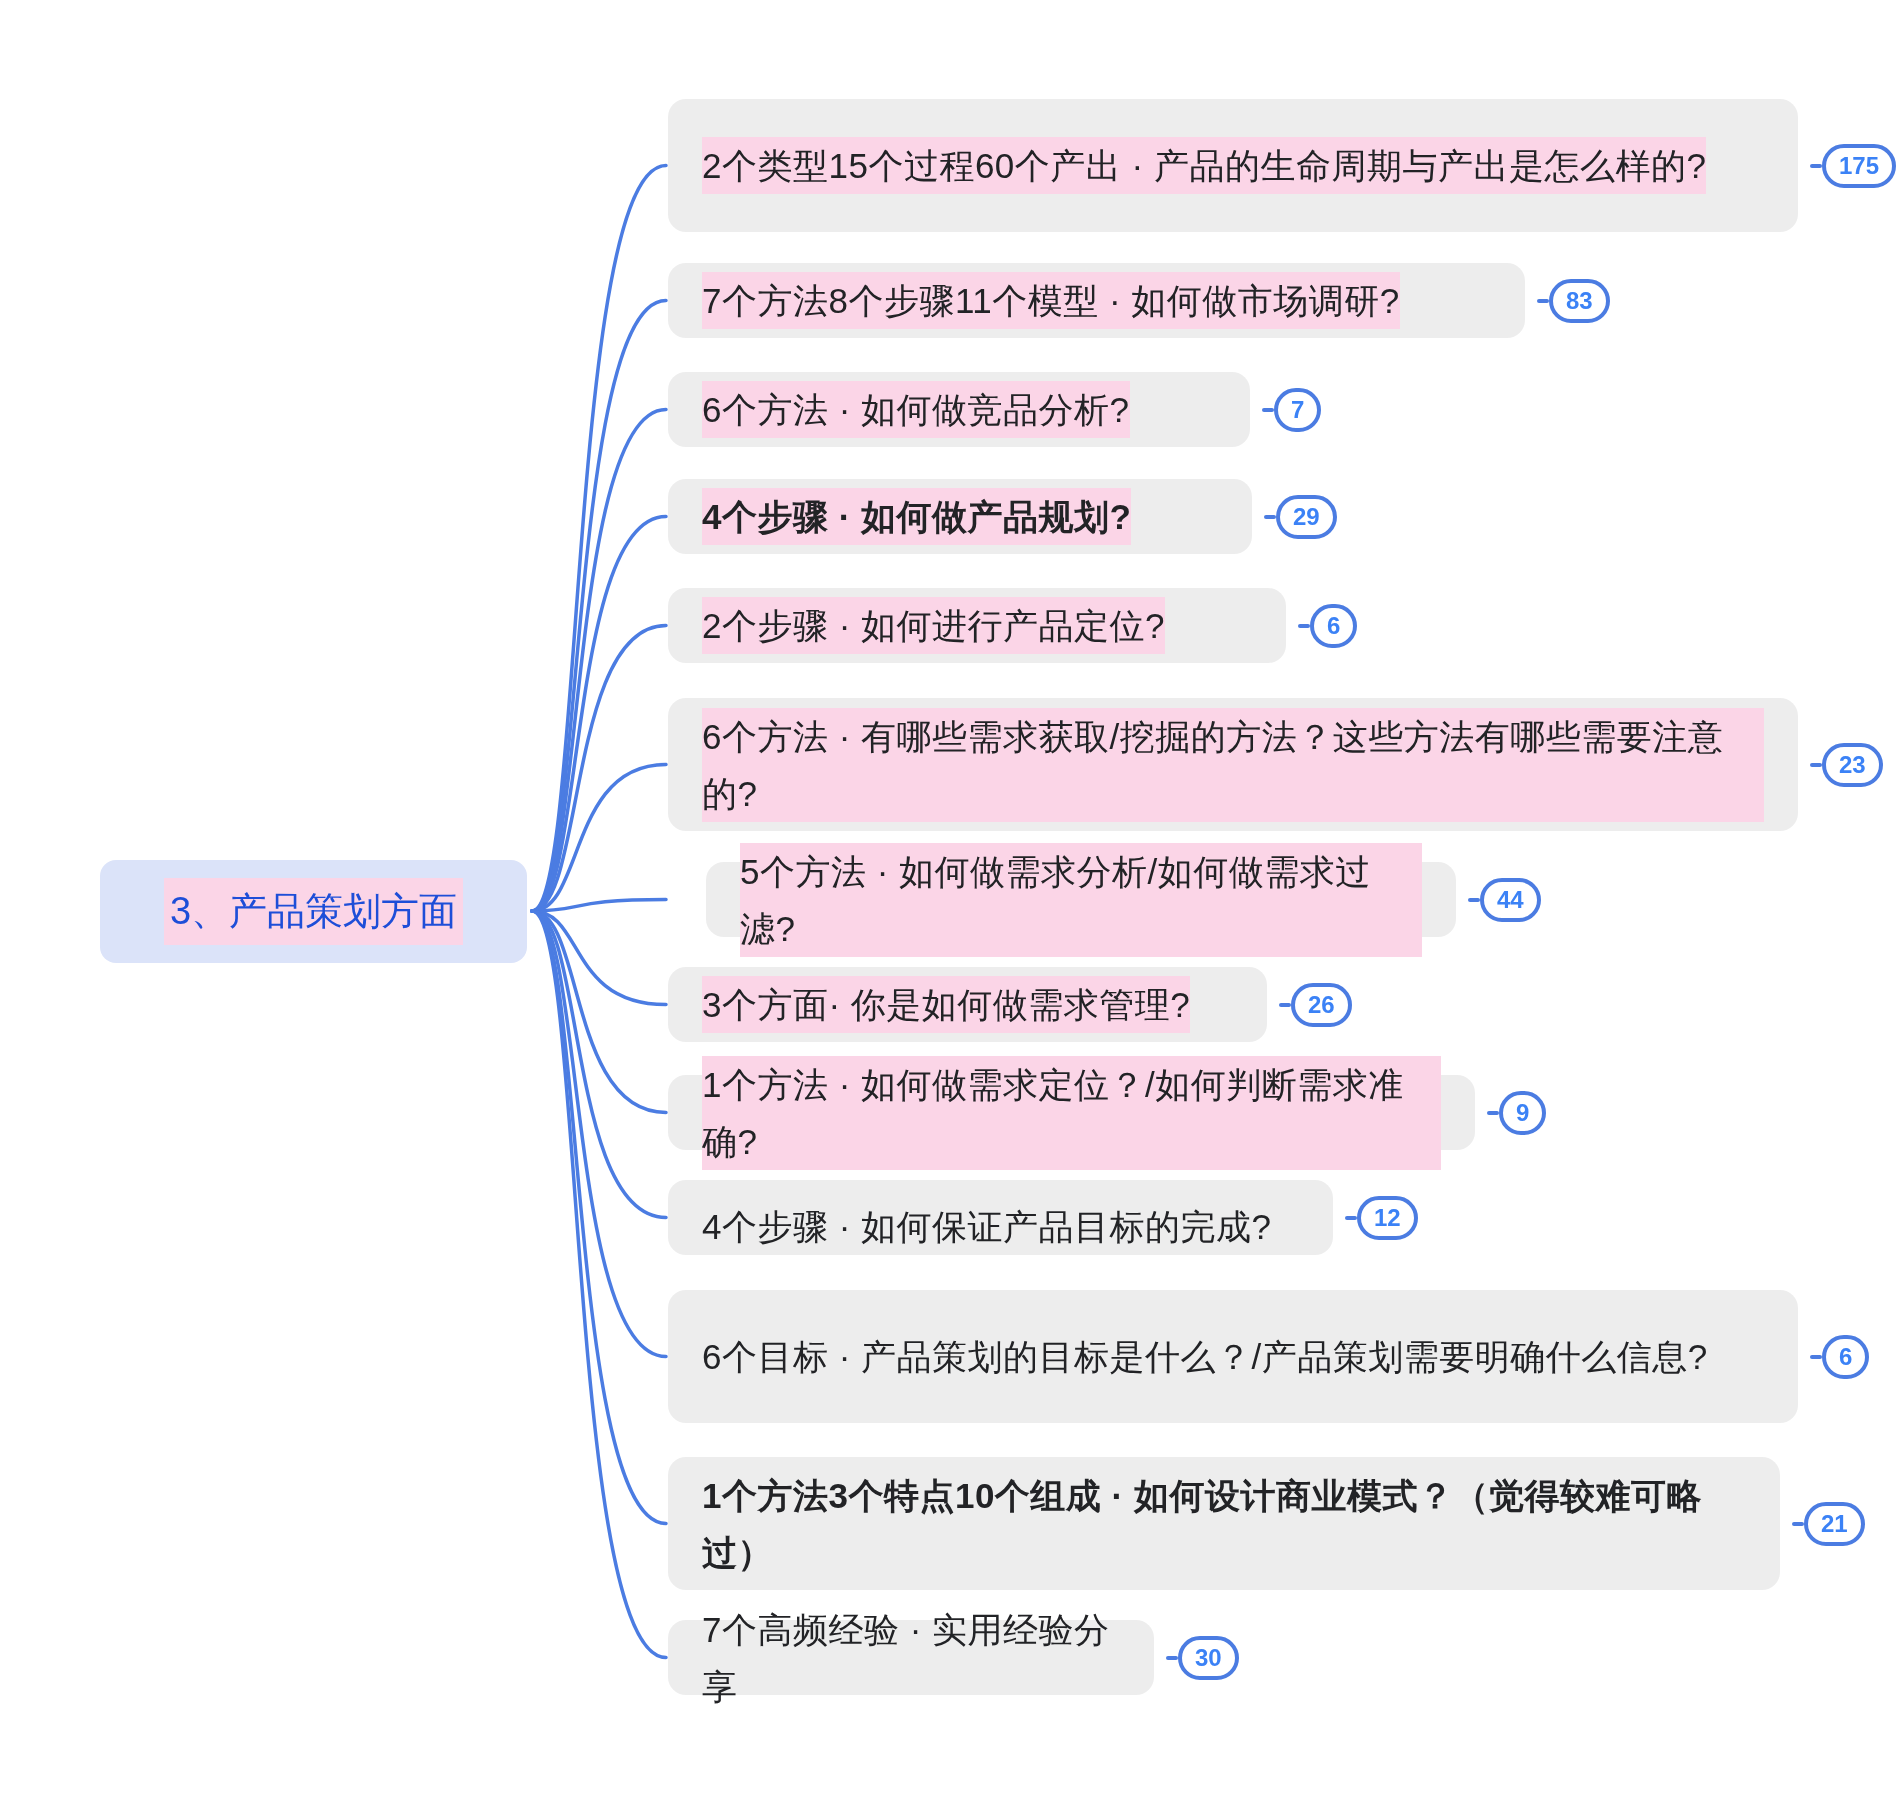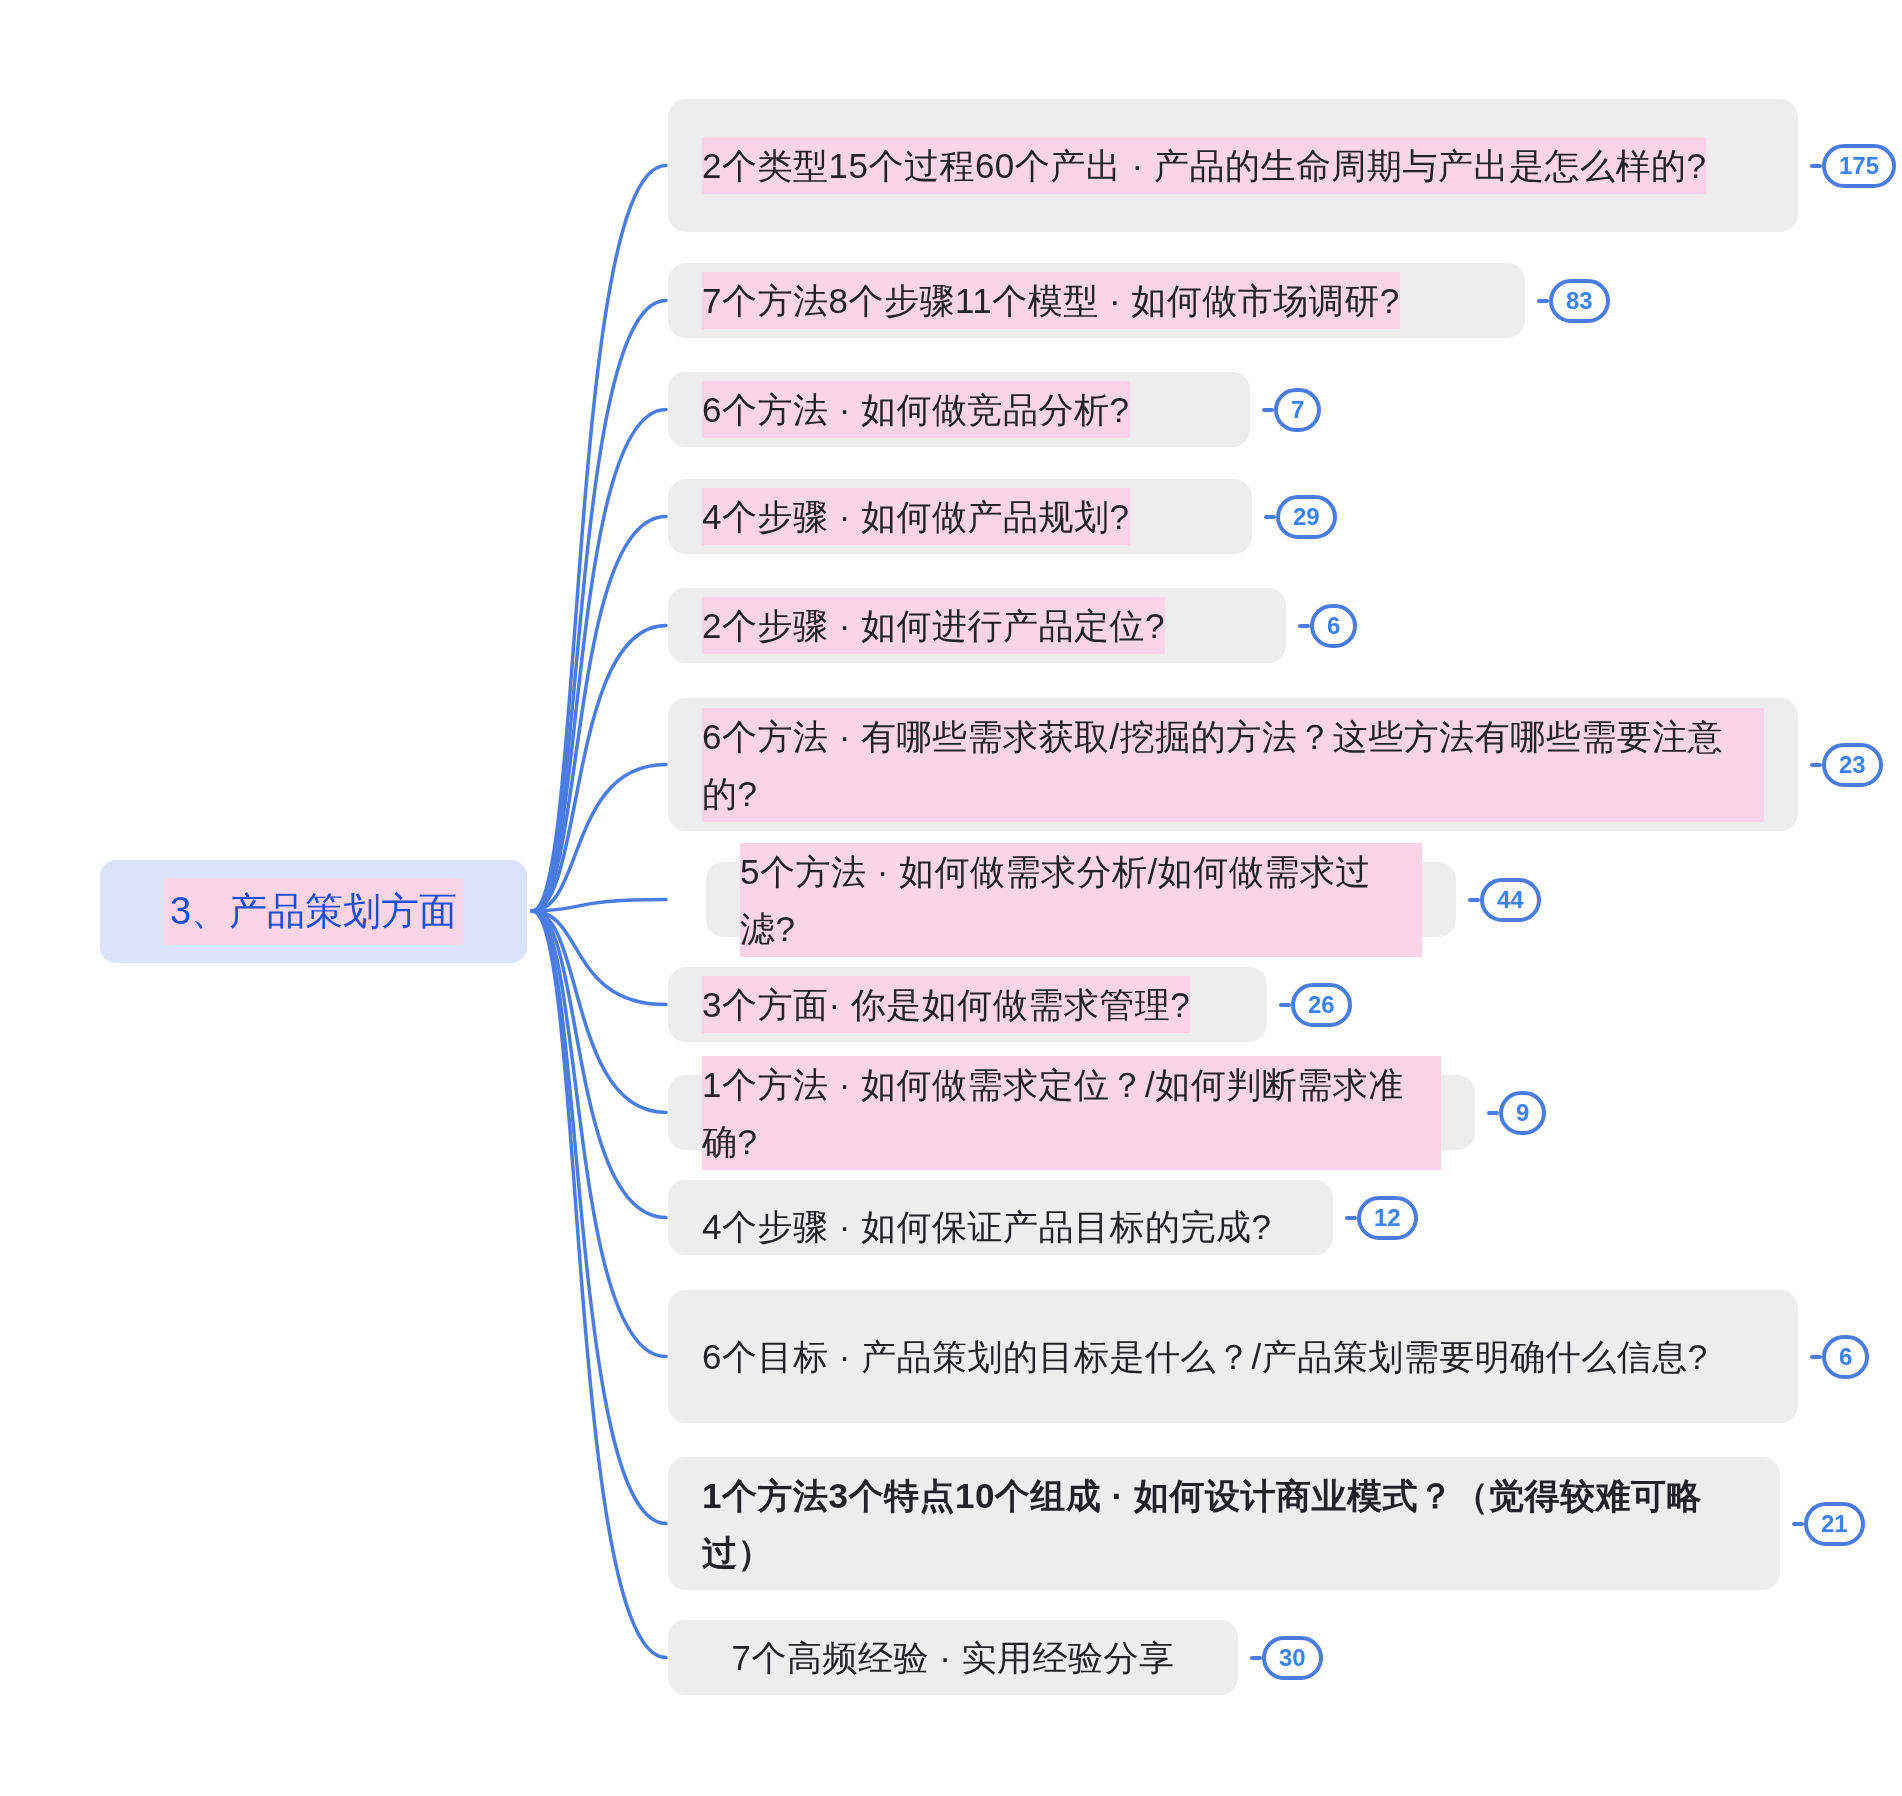--- a/index.html
+++ b/index.html
@@ -94,21 +94,21 @@
         <div class="badge">83</div>
       </div>
       <div class="row" style="top: 372px;">
         <div class="node-box" style="width: 582px; height: 75px;">
           <mark class="hl">6个方法 · 如何做竞品分析?</mark>
         </div>
         <span class="dash"></span>
         <div class="badge">7</div>
       </div>
       <div class="row" style="top: 479px;">
-        <div class="node-box" style="width: 584px; height: 75px;">
+        <div class="node-box" style="width: 584px; height: 75px; font-weight: bold;">
           <mark class="hl">4个步骤 · 如何做产品规划?</mark>
         </div>
         <span class="dash"></span>
         <div class="badge">29</div>
       </div>
       <div class="row" style="top: 588px;">
         <div class="node-box" style="width: 618px; height: 75px;">
           <mark class="hl">2个步骤 · 如何进行产品定位?</mark>
         </div>
         <span class="dash"></span>
@@ -157,20 +157,20 @@
         <div class="badge">6</div>
       </div>
       <div class="row" style="top: 1457px;">
         <div class="node-box" style="width: 1112px; height: 133px; font-weight: bold;">
           <span>1个方法3个特点10个组成 · 如何设计商业模式？（觉得较难可略过）</span>
         </div>
         <span class="dash"></span>
         <div class="badge">21</div>
       </div>
       <div class="row" style="top: 1620px;">
-        <div class="node-box" style="width: 570px; height: 75px; justify-content: center;">
+        <div class="node-box" style="width: 486px; height: 75px;">
           <span>7个高频经验 · 实用经验分享</span>
         </div>
         <span class="dash"></span>
         <div class="badge">30</div>
       </div>
     </div>
 </div>
 
 </body></html>

